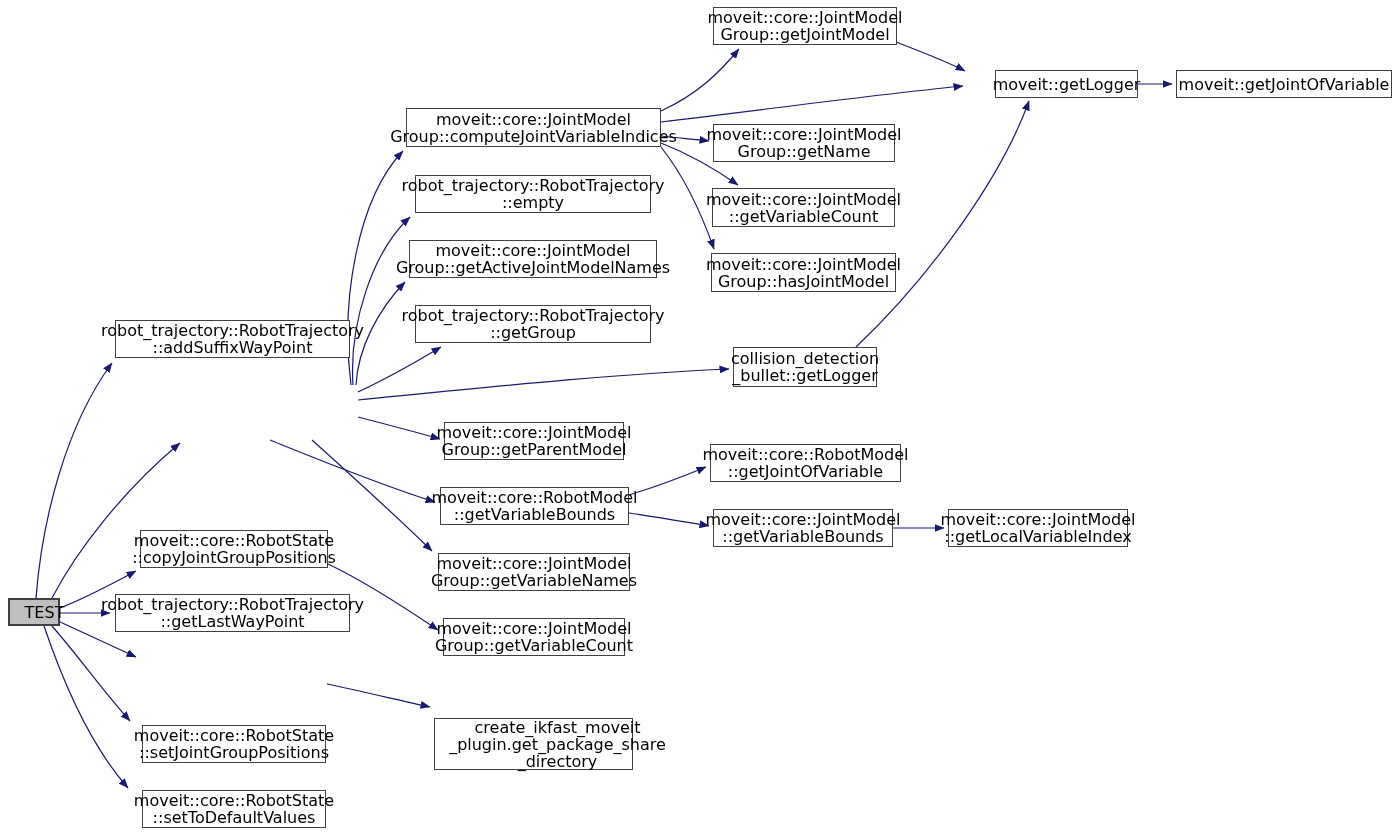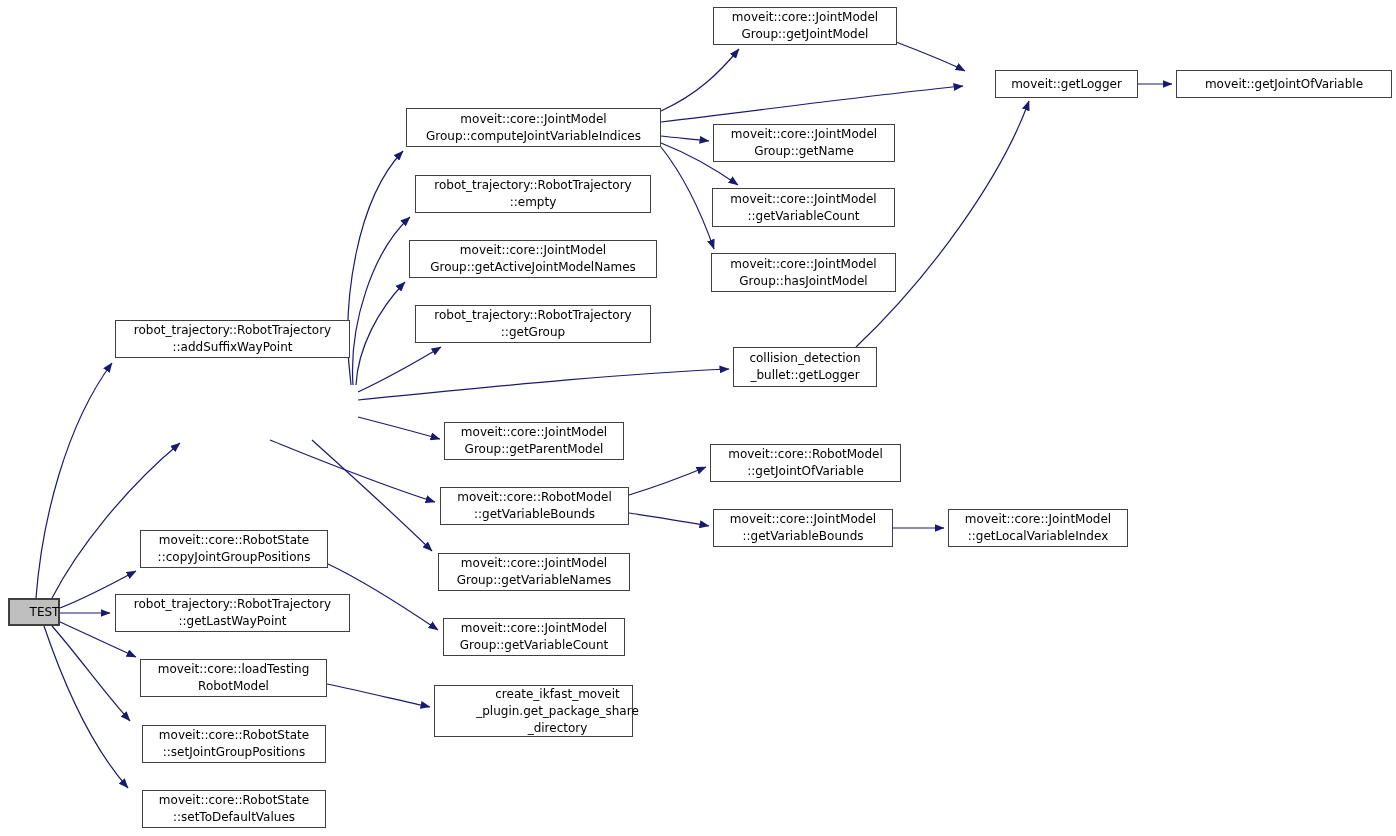--- a/index.html
+++ b/index.html
@@ -26,21 +26,21 @@
     fill: none;
     stroke: var(--edge, #191970);
     stroke-width: 1.2;
   }
   .node {
     position: absolute;
     box-sizing: border-box;
     background: var(--node-fill, #ffffff);
     border: 1px solid var(--node-border, #404040);
     color: var(--text, #000000);
-    font-size: 12px;
+    font-size: 16px;
     line-height: 17px;
     display: flex;
     align-items: center;
     justify-content: center;
     text-align: center;
     white-space: pre-line;
     cursor: pointer;
   }
   .node.root {
     background: var(--root-fill, #bfbfbf);
@@ -91,43 +91,41 @@
       </g>
   </svg>
 
 <div class="node root" style="left: 8px; top: 598px; width: 52px; height: 28px;">TEST</div>
     <div class="node" style="left: 115px; top: 320px; width: 235px; height: 38px;">robot_trajectory::RobotTrajectory
 ::addSuffixWayPoint</div>
     <div class="node" style="left: 140px; top: 530px; width: 188px; height: 38px;">moveit::core::RobotState
 ::copyJointGroupPositions</div>
     <div class="node" style="left: 115px; top: 594px; width: 235px; height: 38px;">robot_trajectory::RobotTrajectory
 ::getLastWayPoint</div>
-    <div class="node" style="left: 140px; top: 659px; width: 187px; height: 38px;">moveit::core::loadTesting
-RobotModel</div>
     <div class="node" style="left: 142px; top: 725px; width: 184px; height: 38px;">moveit::core::RobotState
 ::setJointGroupPositions</div>
     <div class="node" style="left: 142px; top: 790px; width: 184px; height: 38px;">moveit::core::RobotState
 ::setToDefaultValues</div>
     <div class="node" style="left: 406px; top: 108px; width: 255px; height: 39px;">moveit::core::JointModel
 Group::computeJointVariableIndices</div>
     <div class="node" style="left: 415px; top: 175px; width: 236px; height: 38px;">robot_trajectory::RobotTrajectory
 ::empty</div>
     <div class="node" style="left: 409px; top: 240px; width: 248px; height: 38px;">moveit::core::JointModel
 Group::getActiveJointModelNames</div>
     <div class="node" style="left: 415px; top: 305px; width: 236px; height: 38px;">robot_trajectory::RobotTrajectory
 ::getGroup</div>
     <div class="node" style="left: 444px; top: 422px; width: 180px; height: 38px;">moveit::core::JointModel
 Group::getParentModel</div>
     <div class="node" style="left: 440px; top: 487px; width: 189px; height: 38px;">moveit::core::RobotModel
 ::getVariableBounds</div>
     <div class="node" style="left: 438px; top: 553px; width: 192px; height: 38px;">moveit::core::JointModel
 Group::getVariableNames</div>
     <div class="node" style="left: 443px; top: 618px; width: 182px; height: 38px;">moveit::core::JointModel
 Group::getVariableCount</div>
-    <div class="node" style="left: 434px; top: 685px; width: 199px; height: 52px; padding-left: 48px;">create_ikfast_moveit
+    <div class="node" style="left: 434px; top: 718px; width: 199px; height: 52px; padding-left: 48px;">create_ikfast_moveit
 _plugin.get_package_share
 _directory</div>
     <div class="node" style="left: 713px; top: 7px; width: 184px; height: 38px;">moveit::core::JointModel
 Group::getJointModel</div>
     <div class="node" style="left: 713px; top: 124px; width: 182px; height: 38px;">moveit::core::JointModel
 Group::getName</div>
     <div class="node" style="left: 712px; top: 188px; width: 183px; height: 39px;">moveit::core::JointModel
 ::getVariableCount</div>
     <div class="node" style="left: 711px; top: 253px; width: 185px; height: 39px;">moveit::core::JointModel
 Group::hasJointModel</div>

